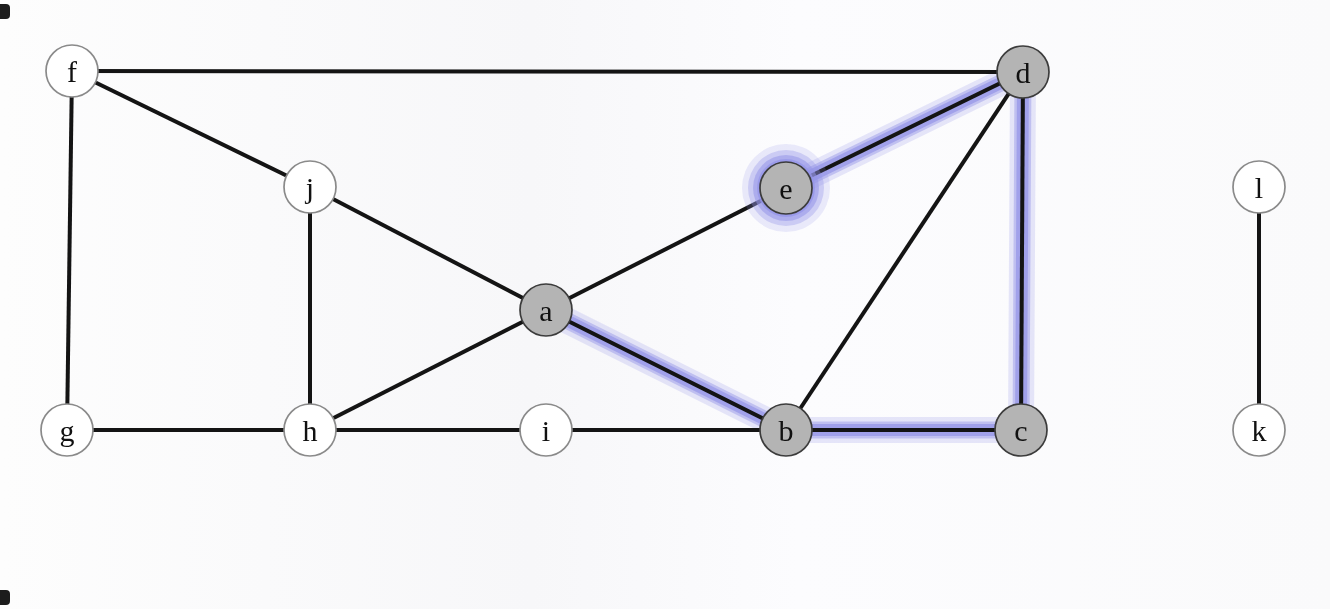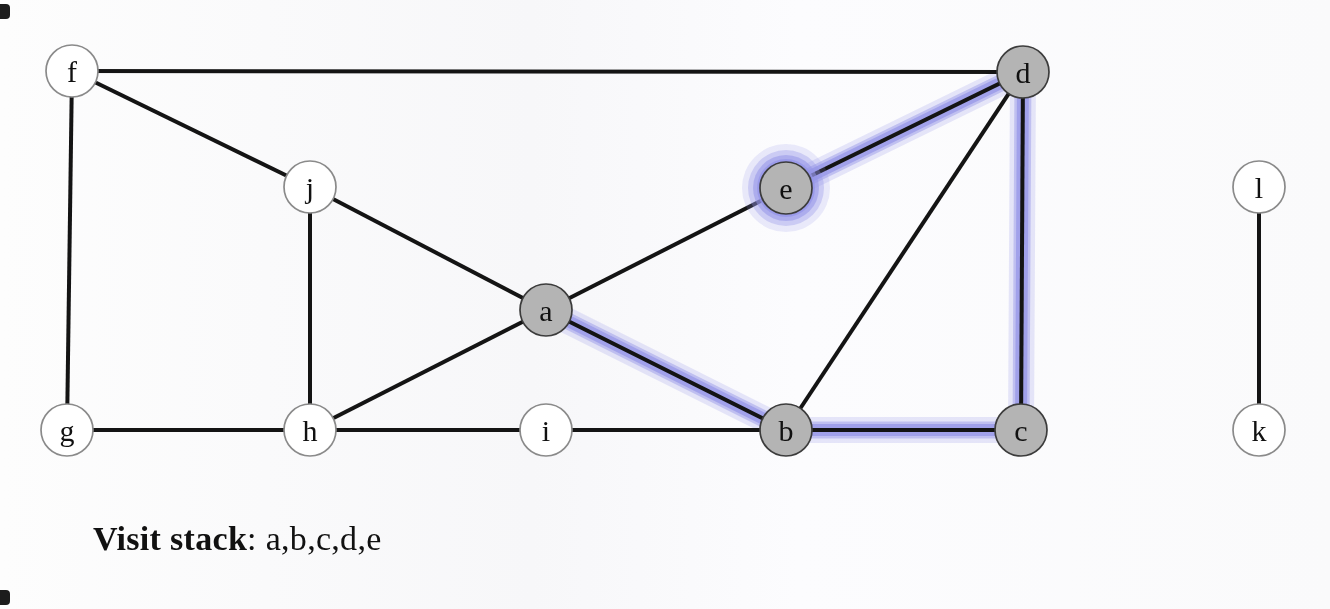--- a/index.html
+++ b/index.html
@@ -106,14 +106,13 @@
       <text x="1259" y="187" dy="0.35em" text-anchor="middle" font-size="30" fill="#111111">l</text>
       <text x="546" y="310" dy="0.35em" text-anchor="middle" font-size="30" fill="#111111">a</text>
       <text x="67" y="430" dy="0.35em" text-anchor="middle" font-size="30" fill="#111111">g</text>
       <text x="310" y="430" dy="0.35em" text-anchor="middle" font-size="30" fill="#111111">h</text>
       <text x="546" y="430" dy="0.35em" text-anchor="middle" font-size="30" fill="#111111">i</text>
       <text x="786" y="430" dy="0.35em" text-anchor="middle" font-size="30" fill="#111111">b</text>
       <text x="1021" y="430" dy="0.35em" text-anchor="middle" font-size="30" fill="#111111">c</text>
       <text x="1259" y="430" dy="0.35em" text-anchor="middle" font-size="30" fill="#111111">k</text>
     </svg>
 
-  <div class="caption"><span class="bold">Visit stack</span><span>: a,b,c,d,e</span></div>
 </div>
 
 </body></html>

